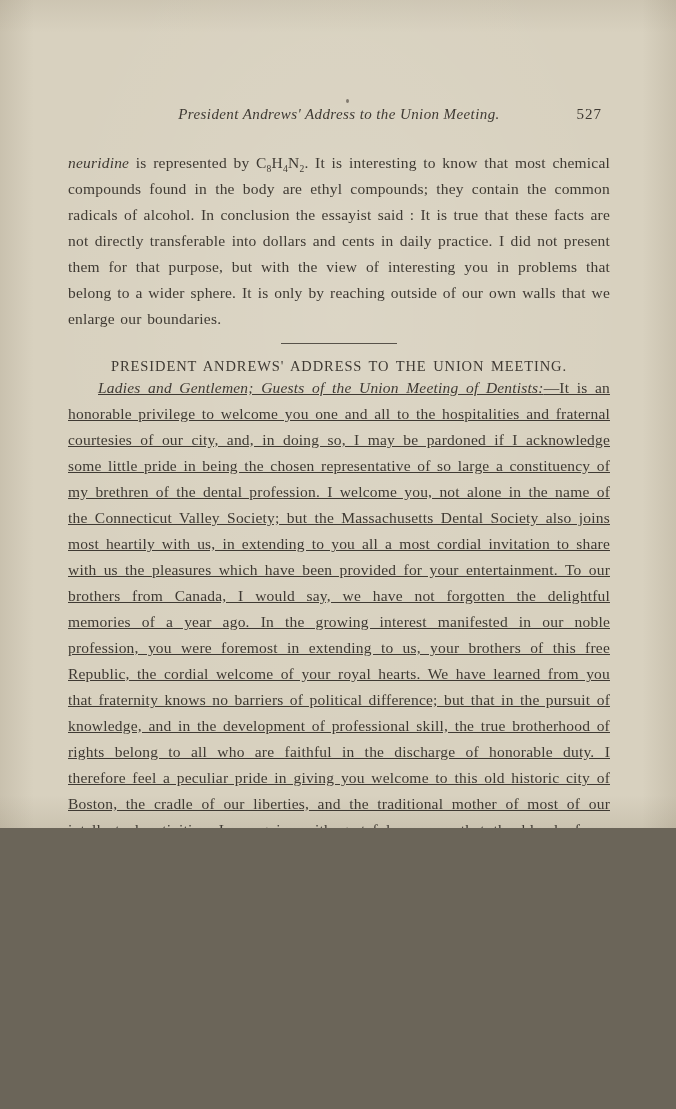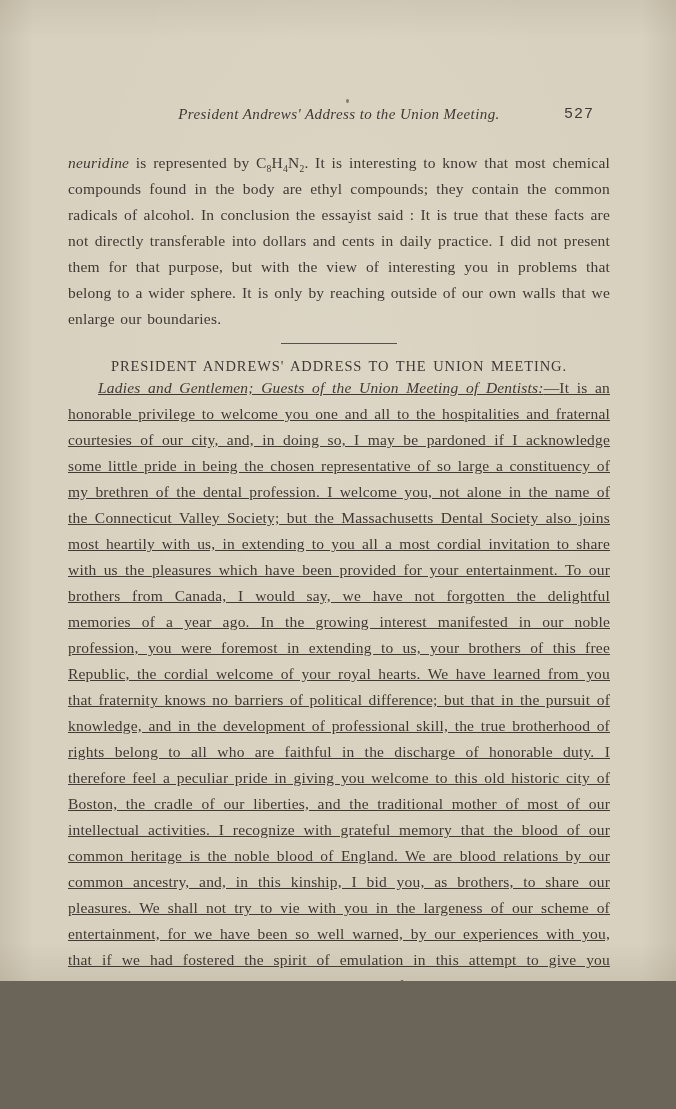--- a/index.html
+++ b/index.html
@@ -3,21 +3,21 @@
 <meta charset="utf-8">
 <style>
   html,body{margin:0;padding:0;}
   body{
     width:676px;height:1109px;
     font-family:"Liberation Serif","DejaVu Serif",serif;
     background:#6b6559;
   }
   .page{
     position:relative;
-    width:676px;height:981px;
+    width:676px;height:828px;
     box-sizing:border-box;
     overflow:hidden;
     color:#3f3a33;
     background-color:#d8d1bf;
     background-image:
       radial-gradient(ellipse at 50% 38%, rgba(255,255,255,0.10), rgba(0,0,0,0) 62%),
       linear-gradient(90deg, rgba(110,96,72,0.14), rgba(0,0,0,0) 5%, rgba(0,0,0,0) 95%, rgba(110,96,72,0.14)),
       linear-gradient(0deg, rgba(110,96,72,0.12), rgba(0,0,0,0) 4%, rgba(0,0,0,0) 96%, rgba(110,96,72,0.10));
   }
   .content{
@@ -33,24 +33,23 @@
   }
   .running-header .title{
     position:absolute;
     left:0; right:0;
     text-align:center;
     font-style:italic;
     letter-spacing:0.4px;
   }
   .running-header .pagenum{
     position:absolute;
-    right:16px; top:0;
+    right:8px; top:0;
     font-style:normal;
     letter-spacing:1px;
-    font-family:Liberation Mono, monospace;
   }
   p.body-text{
     margin:0;
     font-size:15.5px;
     line-height:26px;
     text-align:justify;
     word-spacing:1.5px;
     letter-spacing:0.2px;
   }
   p.body-text i{font-style:italic;}

